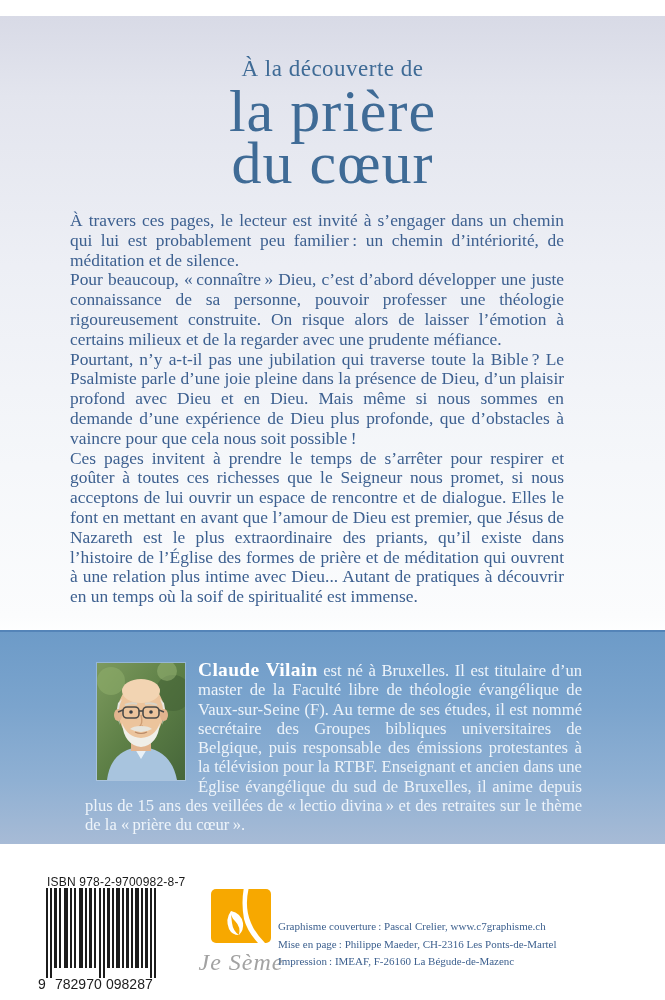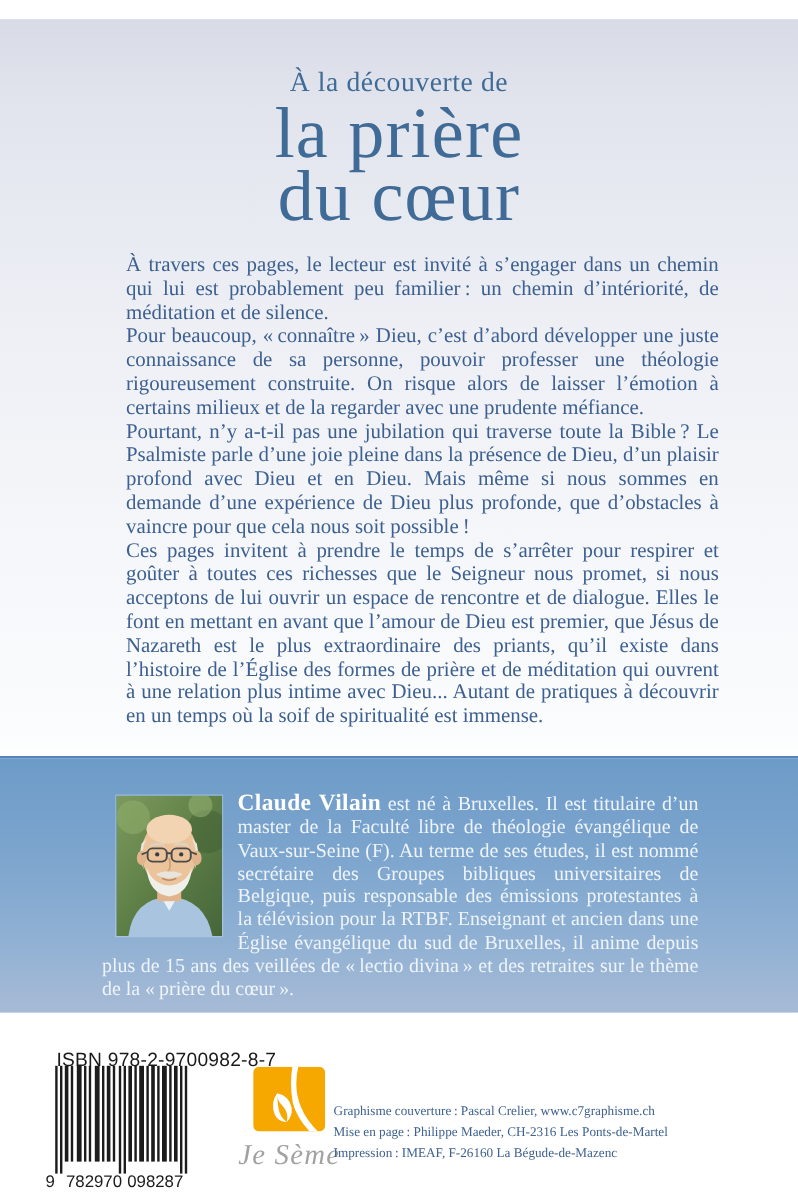--- a/index.html
+++ b/index.html
@@ -13,21 +13,21 @@
   }
   
   .title-block{
     position:absolute;top:40px;left:0;width:665px;
     text-align:center;color:#3f6b96;
   }
   .subtitle{font-size:23px;letter-spacing:.5px;margin:0 0 4px 0;font-weight:normal;}
   .main-title{font-size:60px;line-height:.86;margin:0;font-weight:normal;letter-spacing:1px;}
   
   .synopsis{
-    position:absolute;top:195px;left:105px;width:494px;
+    position:absolute;top:195px;left:70px;width:494px;
     color:#3d6090;font-size:17.4px;line-height:19.8px;
     text-align:justify;
   }
   .synopsis p{margin:0;}
   
   .band{
     position:absolute;top:614px;left:0;width:665px;height:214px;
     background:linear-gradient(180deg,#6d9bc8 0%,#7ba4cd 35%,#8fb0d3 70%,#a7bbd6 100%);
     border-top:2px solid #5484b8;
     box-sizing:border-box;
@@ -42,21 +42,21 @@
   .portrait{
     float:left;width:88px;height:117px;
     margin:3px 13px 6px 12px;
     box-shadow:0 0 0 1px rgba(255,255,255,.25);
   }
   
   .footer{position:absolute;top:828px;left:0;width:665px;height:172px;background:#ffffff;}
   .isbn-label{
     position:absolute;top:31px;left:47px;
     font-family:"Liberation Sans","DejaVu Sans",sans-serif;
-    font-size:16px;color:#1a1a1a;letter-spacing:.2px;
+    font-size:12px;color:#1a1a1a;letter-spacing:.2px;
   }
   .barcode{position:absolute;top:44px;left:38px;}
   .logo{position:absolute;top:45px;left:186px;width:110px;text-align:center;}
   .logo-script{
     display:block;margin-top:2px;
     font-family:"Liberation Serif","DejaVu Serif",serif;
     font-style:italic;font-size:24px;color:#a2a2a2;letter-spacing:1px;
   }
   .credits{
     position:absolute;top:74px;left:278px;width:370px;

